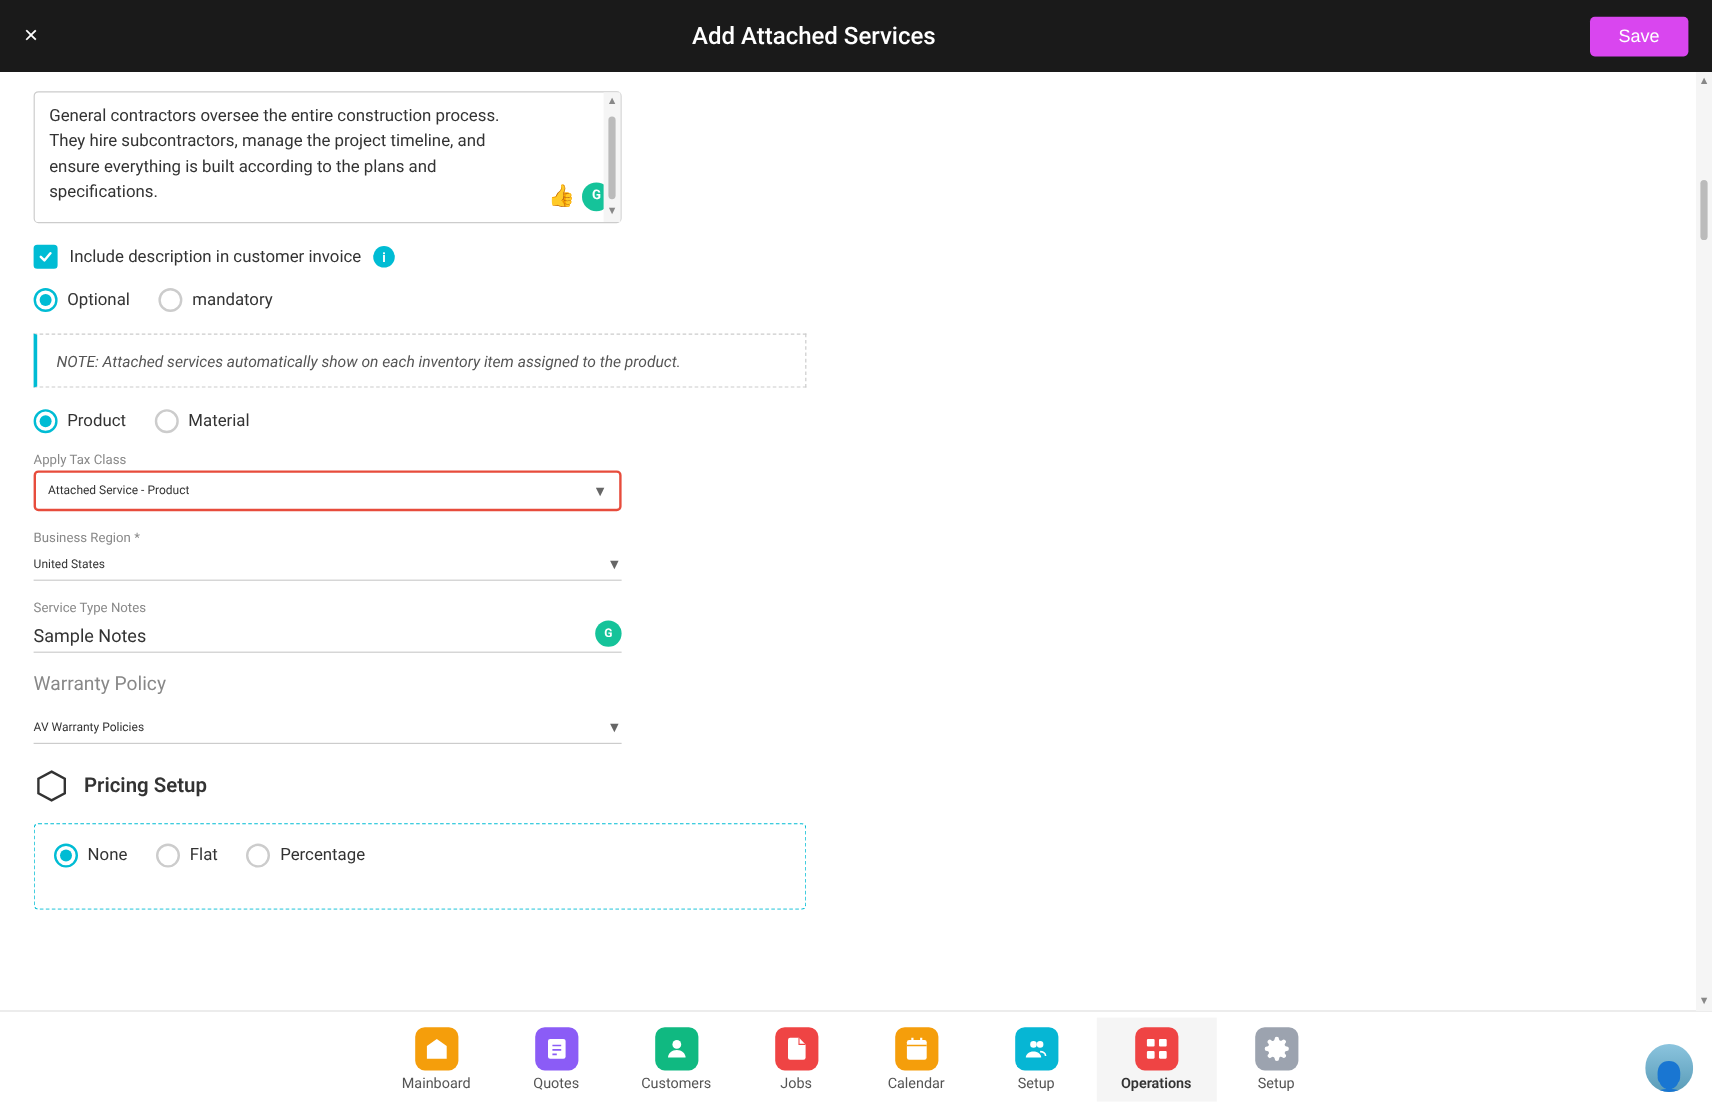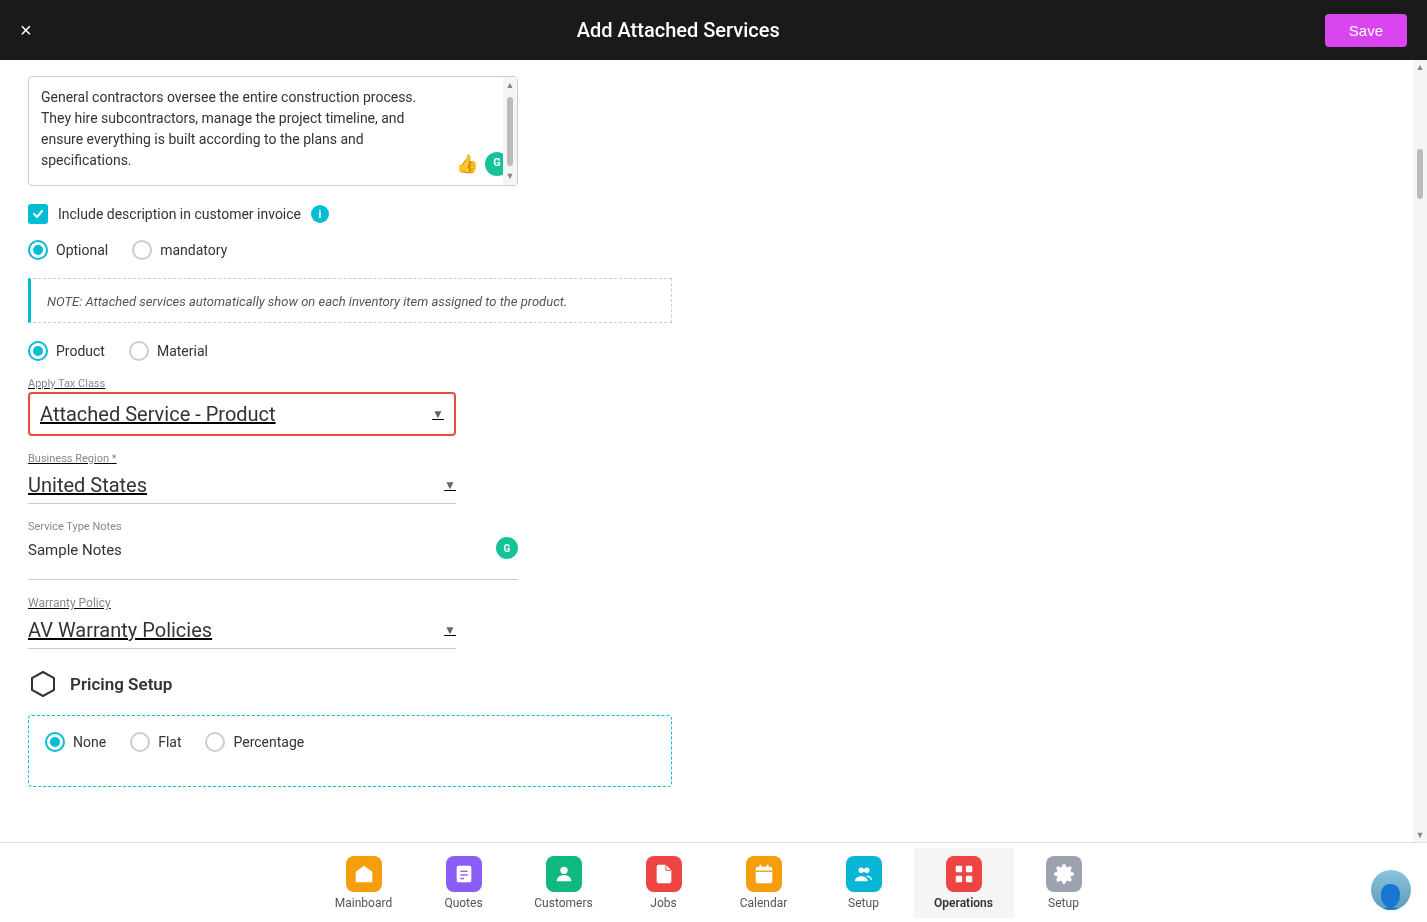--- a/index.html
+++ b/index.html
@@ -190,44 +190,43 @@
     .product-radio-group {
       display: flex;
       align-items: center;
       gap: 24px;
       margin-bottom: 16px;
     }
 
     
     .field-group {
       margin-bottom: 6px;
-      width: 428px;
-      text-decoration: underline;
+      width: 490px;
     }
     .field-label {
-      font-size: 12px;
+      font-size: 16px;
       color: #888;
-      margin-bottom: 2px;
+      margin-bottom: 14px;
     }
     .field-select {
       width: 100%;
       display: flex;
       align-items: center;
       justify-content: space-between;
       border-bottom: 1px solid #ccc;
       padding: 6px 0;
       cursor: pointer;
     }
     .field-select.highlighted {
       border: 2px solid #e74c3c;
       border-radius: 4px;
       padding: 8px 10px;
     }
     .field-value {
-      font-size: 20px;
+      font-size: 10px;
       color: #333;
     }
     .dropdown-arrow {
       font-size: 12px;
       color: #666;
     }
 
     
     .notes-field {
       width: 490px;
@@ -237,21 +236,21 @@
     .notes-field .field-label {
       font-size: 11px;
       color: #888;
       margin-bottom: 4px;
     }
     .notes-value-row {
       display: flex;
       align-items: flex-end;
       justify-content: space-between;
       border-bottom: 1px solid #ccc;
-      padding-bottom: 20px;
+      padding-bottom: 4px;
     }
     .notes-value {
       font-size: 15px;
       color: #333;
     }
     .grammarly-small {
       width: 22px;
       height: 22px;
       background: #15c39a;
       border-radius: 50%;

